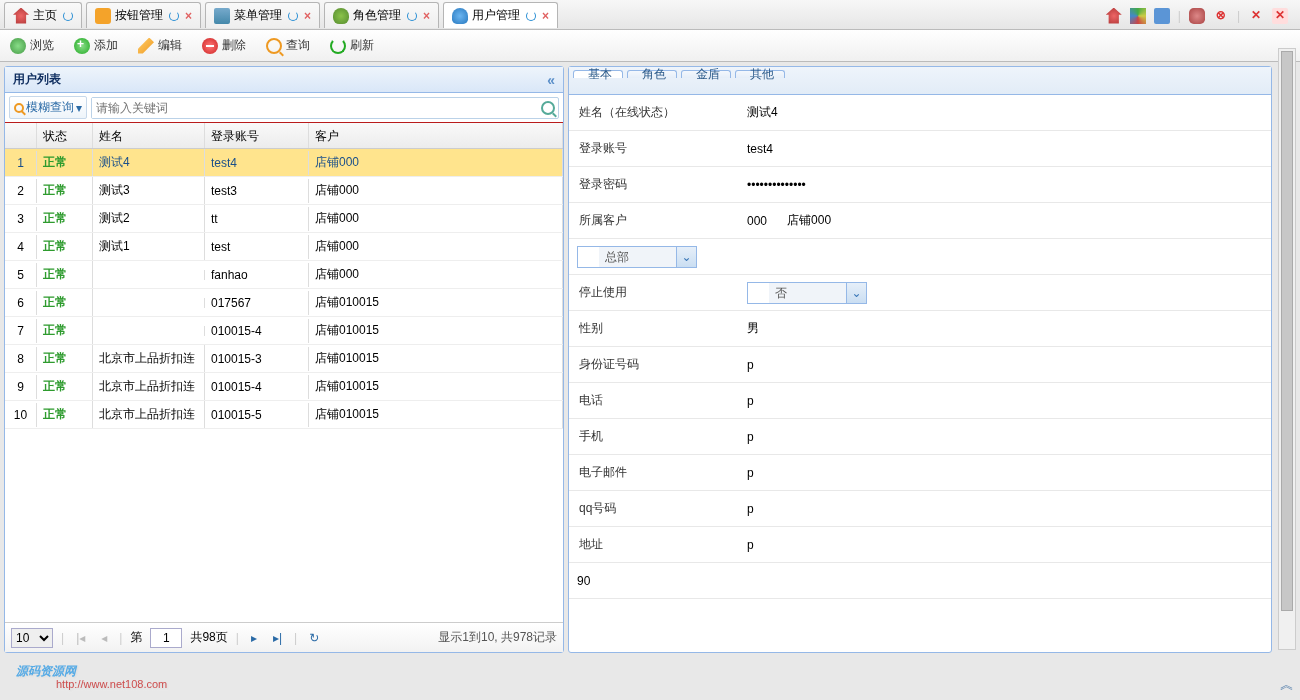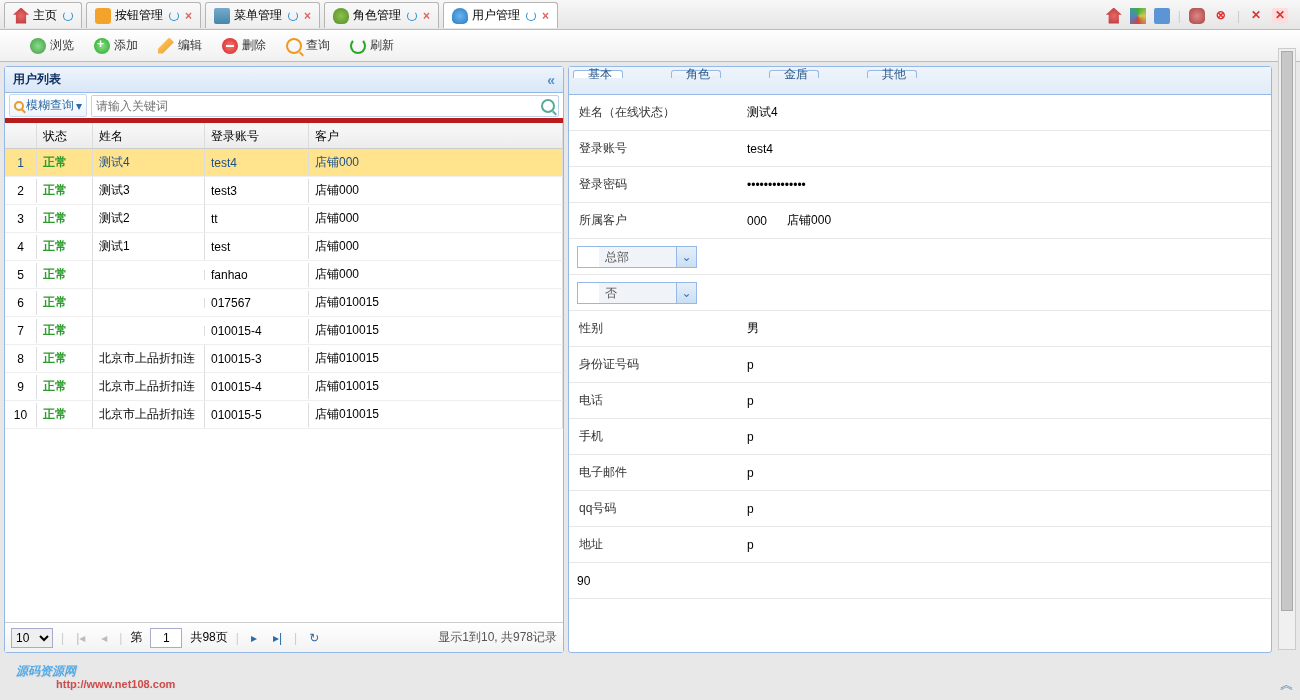--- a/index.html
+++ b/index.html
@@ -5,62 +5,62 @@
 * { margin:0; padding:0; box-sizing:border-box; font-family:"Microsoft YaHei",Arial,sans-serif; font-size:12px; }
 body { background:#e8e8e8; width:1300px; height:700px; position:relative; overflow:hidden; }
 .tabbar { height:30px; background:linear-gradient(#f7f7f7,#e6e6e6); border-bottom:1px solid #bbb; display:flex; padding:2px 4px 0; }
 .tab { display:flex; align-items:center; padding:0 8px; border:1px solid #b5b5b5; border-bottom:none; background:linear-gradient(#f9f9f9,#eee); border-radius:3px 3px 0 0; margin-right:4px; height:26px; cursor:pointer; gap:4px; }
 .tab.active { background:#fff; }
 .tab .ico { width:16px; height:16px; display:inline-block; }
 .tab .refresh { width:10px; height:10px; border:1.5px solid #2a8fd4; border-top-color:transparent; border-radius:50%; display:inline-block; margin-left:2px; }
 .tab .close { color:#e16262; font-weight:bold; margin-left:2px; cursor:pointer; }
 .tabbar-right { margin-left:auto; display:flex; align-items:center; gap:8px; padding-right:8px; }
 .tbr-ico { width:16px; height:16px; display:inline-block; cursor:pointer; }
-.toolbar { height:32px; background:linear-gradient(#fff,#f0f0f0); border-bottom:1px solid #bbb; display:flex; align-items:center; padding:0 24px; gap:8px; }
+.toolbar { height:32px; background:linear-gradient(#fff,#f0f0f0); border-bottom:1px solid #bbb; display:flex; align-items:center; padding:0 4px; gap:8px; }
 .tbtn { display:flex; align-items:center; gap:4px; padding:3px 6px; border-radius:2px; cursor:pointer; color:#333; }
 .tbtn .i { width:16px; height:16px; display:inline-block; }
 .main { display:flex; height:595px; padding:4px; gap:4px; }
 .panel { background:#ffffff; border:1px solid #95b8e7; border-radius:3px; display:flex; flex-direction:column; }
 .panel.left { width:560px; }
 .panel.right { flex:1; margin-right:24px; }
 .panel-hdr { height:26px; background:linear-gradient(#eef4fb,#d9e7f8); border-bottom:1px solid #95b8e7; display:flex; align-items:center; padding:0 8px; color:#0e2d5f; font-weight:bold; justify-content:space-between; }
 .collapse { color:#5b8fc9; cursor:pointer; font-size:14px; }
-.searchrow { height:30px; border-bottom:5px solid #b91c1c; display:flex; align-items:center; padding:4px; gap:4px; }
+.searchrow { height:30px; border-bottom:1px solid #b91c1c; display:flex; align-items:center; padding:4px; gap:4px; }
 .sbtn { display:flex; align-items:center; gap:2px; color:#2a6aa6; cursor:pointer; padding:2px 4px; border:1px solid #c7d8ea; border-radius:2px; background:linear-gradient(#fff,#eef4fa); }
 .sinput { flex:1; position:relative; border:1px solid #bbd2e8; border-radius:2px; height:22px; }
 .sinput input { border:none; width:calc(100% - 22px); height:100%; padding:0 4px; outline:none; color:#999; }
 .sinput .mag { position:absolute; right:3px; top:3px; width:14px; height:14px; }
 .grid-hdr { display:flex; height:26px; background:linear-gradient(#f9f9f9,#ececec); border-bottom:1px solid #ccc; }
 .grid-hdr > div, .row > div { border-right:1px solid #ddd; padding:5px 6px; overflow:hidden; white-space:nowrap; }
 .c-idx{width:32px;text-align:center}.c-st{width:56px}.c-nm{width:112px}.c-ac{width:104px}.c-cu{flex:1}
 .grid-body { flex:1; overflow:auto; }
 .row { display:flex; height:28px; border-bottom:1px solid #eee; align-items:center; }
 .row.sel { background:#ffe48d; color:#1a4f8a; }
 .row .st-ok { color:#2e9b2e; font-weight:bold; }
 .pager { height:30px; border-top:1px solid #ccc; background:linear-gradient(#fff,#f2f2f2); display:flex; align-items:center; padding:0 6px; gap:8px; }
 .pgsel { border:1px solid #aac; height:20px; width:42px; }
 .pgsep { color:#ccc; }
 .pgbtn { cursor:pointer; color:#2a6aa6; padding:2px 4px; }
 .pgbtn.dis { color:#bbb; cursor:default; }
 .pginp { width:32px; height:20px; border:1px solid #aac; text-align:center; }
 .pginfo { margin-left:auto; color:#555; }
-.dtabs { height:28px; border-bottom:1px solid #95b8e7; display:flex; padding:3px 4px 16px; background:linear-gradient(#eef4fb,#e2ecf7);gap:44px; }
+.dtabs { height:28px; border-bottom:1px solid #95b8e7; display:flex; padding:3px 4px 16px; background:linear-gradient(#eef4fb,#e2ecf7); }
 .dtab { display:flex; align-items:center; gap:4px; padding:0 10px; border:1px solid #95b8e7; border-bottom:none; border-radius:3px 3px 0 0; margin-right:4px; background:linear-gradient(#f4f8fd,#e6eef8); cursor:pointer; color:#2b5a8a; }
 .dtab.active { background:#fff; }
 .form { flex:1; overflow:auto; }
 .frow { display:flex; border-bottom:1px solid #e8e8e8; min-height:36px; align-items:center; }
 .flbl { width:170px; padding:6px 10px; color:#333; }
 .fval { flex:1; padding:6px 8px; display:flex; align-items:center; gap:20px; }
 .combo { display:flex; border:1px solid #95b8e7; height:22px; width:120px; }
 .combo span { flex:1; padding:2px 6px; background:#f0f4f9; color:#555;margin-left:21px; }
 .combo .arr { width:20px; background:linear-gradient(#e6eff9,#cadef2); display:flex; align-items:center; justify-content:center; color:#3a77b7; border-left:1px solid #95b8e7; cursor:pointer; }
 .scroll-v { position:absolute; right:4px; top:48px; width:18px; height:602px; background:#f0f0f0; border:1px solid #ccc; }
 .scroll-thumb { background:#c7c7c7; border:1px solid #aaa; height:560px; margin:2px; }
 .watermark { position:absolute; left:16px; bottom:10px; color:#4fa8e6; font-size:26px; font-weight:bold; font-style:italic; text-shadow:1px 1px 2px #ddd; opacity:.95; pointer-events:none; }
-.watermark small { display:block; font-size:11px; color:#c44; font-style:normal; font-weight:bold; margin-top:-4px; margin-left:40px; }
+.watermark small { display:block; font-size:11px; color:#c44; font-style:normal; font-weight:normal; margin-top:-4px; margin-left:40px; }
 .chev { position:absolute; right:6px; bottom:6px; color:#6b8fb5; font-size:14px; cursor:pointer; }
 .ico-home{background:radial-gradient(#e66,#a33);clip-path:polygon(50% 0,100% 45%,82% 45%,82% 100%,18% 100%,18% 45%,0 45%)}
 .ico-btn{background:#f4a32a;border-radius:3px}
 .ico-menu{background:linear-gradient(#7ac,#48a);border-radius:2px}
 .ico-role{background:radial-gradient(#8bc34a,#558b2f);border-radius:50% 50% 40% 40%}
 .ico-user{background:radial-gradient(#6bb5f0,#2a7ac0);border-radius:50% 50% 30% 30%}
 .ico-grid{background:conic-gradient(#4a4,#cc4,#c44,#48c,#4a4)}
 .ico-win{background:#5b95d6;border-radius:2px}
 .ico-gear{background:radial-gradient(#d88,#a44);border-radius:30%}
 .ico-x{color:#d33;font-weight:bold;text-align:center;line-height:14px}
@@ -310,20 +310,21 @@
         </div>
       <div class="frow">
           <div class="fval">
             <div class="combo">
               <span>总部</span>
               <div class="arr">⌄</div>
             </div>
           </div>
         </div>
       <div class="frow">
+          <div class="flbl">停止使用</div>
           <div class="fval">
             <div class="combo">
               <span>否</span>
               <div class="arr">⌄</div>
             </div>
           </div>
         </div>
       <div class="frow">
           <div class="flbl">性别</div>
           <div class="fval">男</div>

